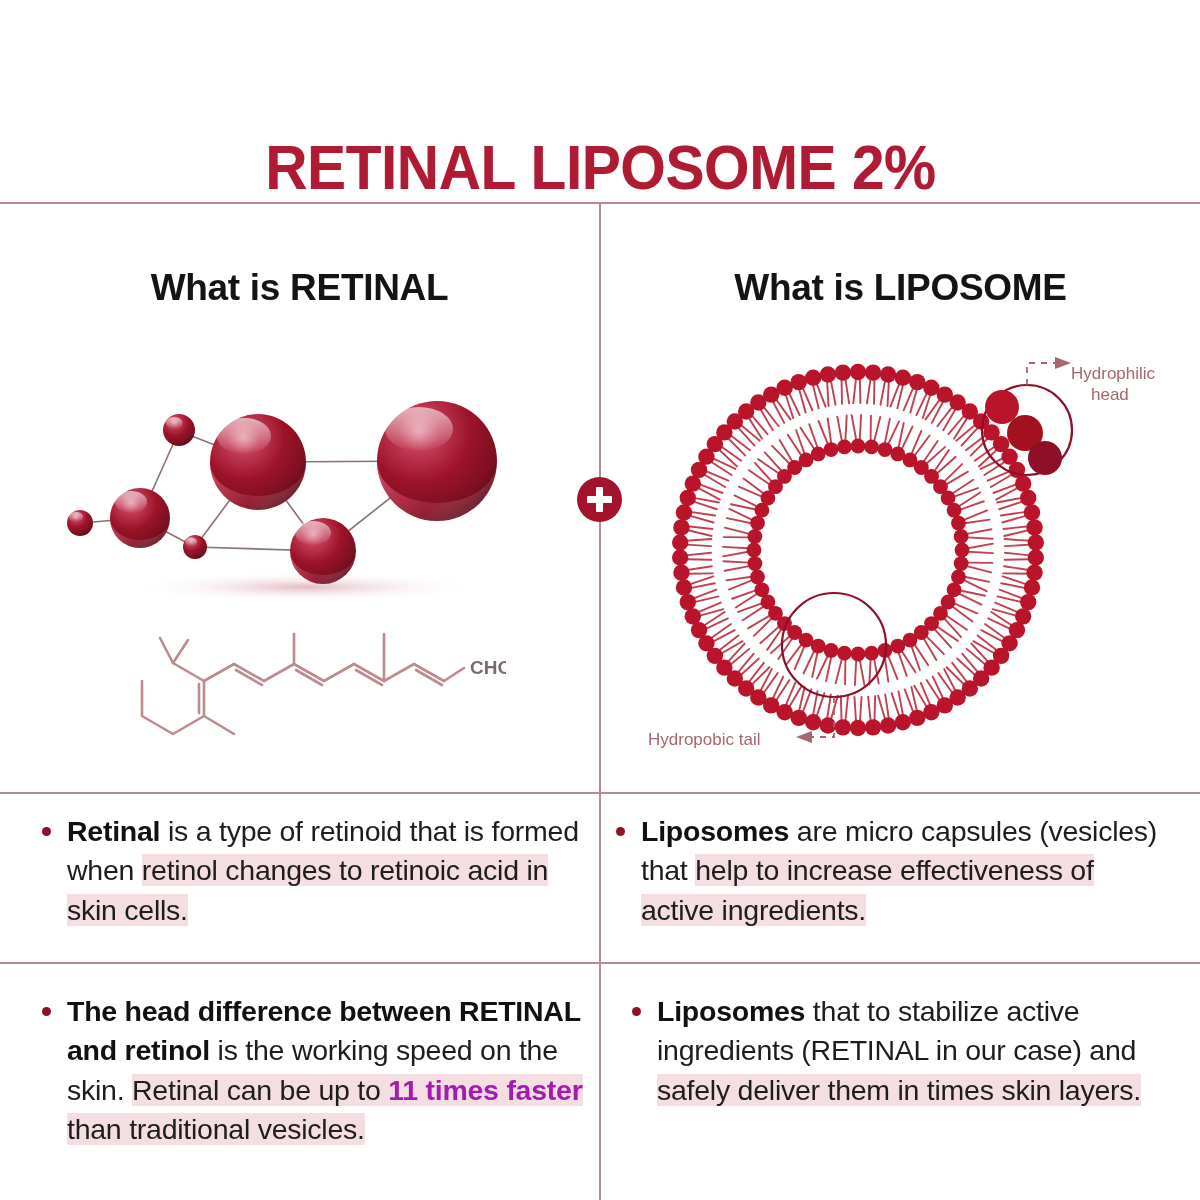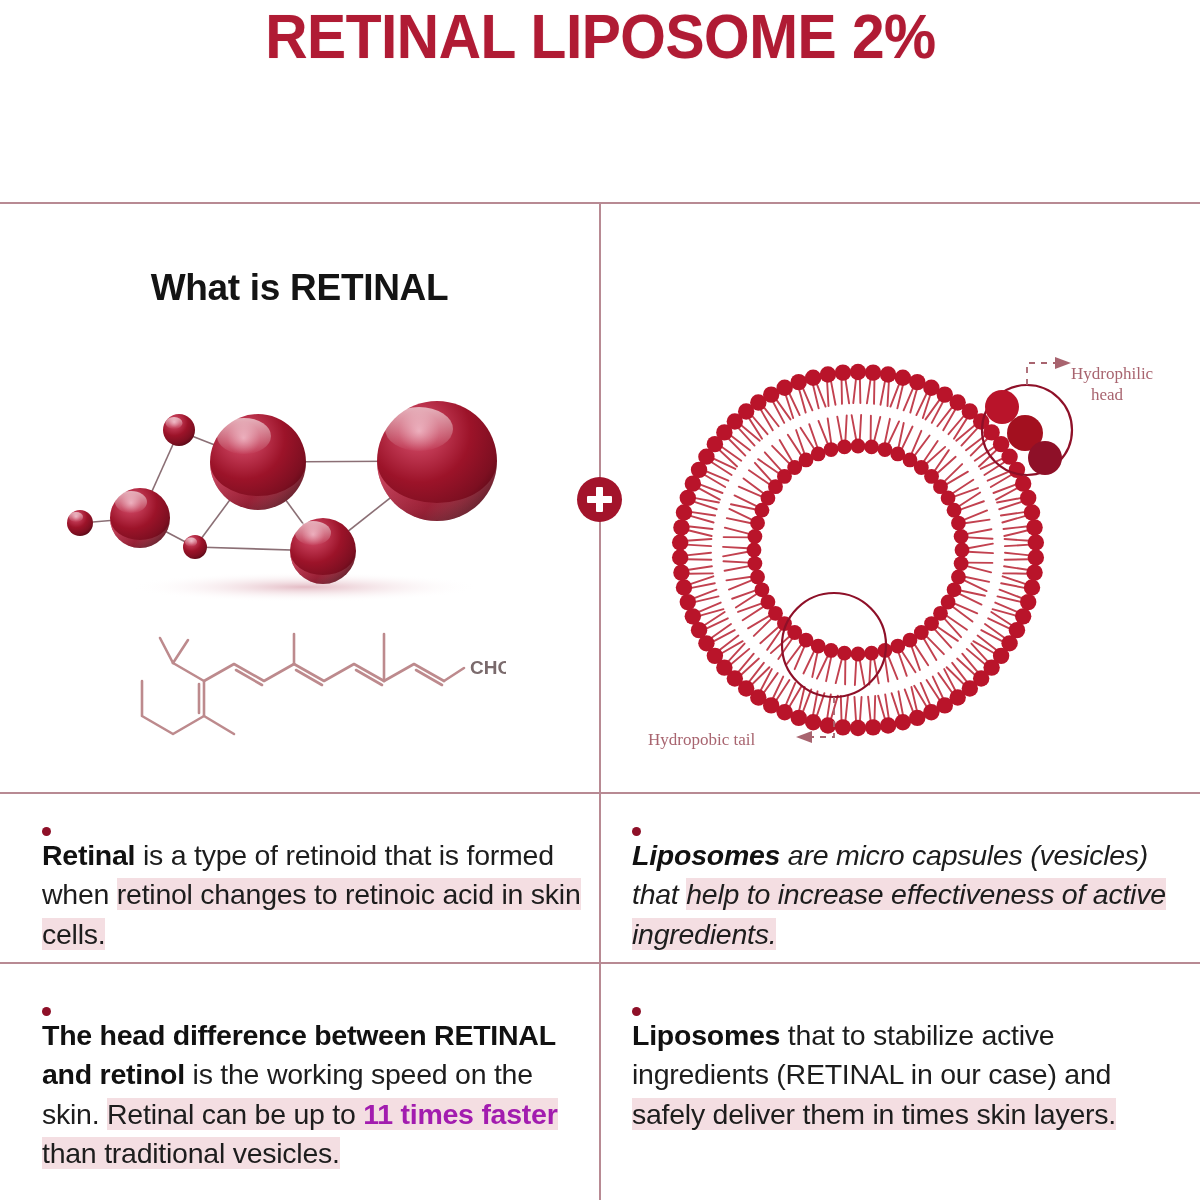--- a/index.html
+++ b/index.html
@@ -8,21 +8,21 @@
     background:#ffffff;
     font-family:"Liberation Sans","DejaVu Sans",sans-serif;
     -webkit-font-smoothing:antialiased;
     overflow:hidden;
   }
   .page{position:relative;width:1200px;height:1200px;background:#fff;}
 
   
   .title-bar{
     position:absolute;left:0;top:0;width:1200px;height:203px;
-    display:flex;align-items:flex-start;justify-content:center;
+    display:flex;align-items:flex-end;justify-content:center;
   }
   .title{
     font-size:63px;font-weight:700;letter-spacing:-0.5px;
     color:#B01B34;
     font-family:"Liberation Sans","DejaVu Sans",sans-serif;
     transform:scaleX(0.93);
     white-space:nowrap;
     text-shadow:0 0 1px rgba(176,27,52,.35);
   }
 
@@ -54,61 +54,62 @@
   
   .molecule-art{position:absolute;left:55px;top:375px;width:480px;height:240px;}
   .chem-art{position:absolute;left:126px;top:618px;width:380px;height:125px;}
 
   
   .liposome-art{position:absolute;left:630px;top:345px;width:570px;height:425px;}
 
   
   .callout{
     position:absolute;color:#a8646f;font-size:17px;line-height:1.25;
-    font-family:Liberation Serif, serif;
+    font-family:Liberation Sans, sans-serif;
   }
   .callout.head-lbl{left:1071px;top:363px;text-align:left;width:120px;}
   .callout.tail-lbl{left:648px;top:729px;text-align:left;width:160px;white-space:nowrap;}
 
   
   .panel{position:absolute;}
-  .panel .row{display:flex;align-items:flex-start;flex-direction:column;}
+  .panel .row{display:flex;align-items:flex-start;}
   .dot{
     flex:0 0 auto;width:9px;height:9px;border-radius:50%;
     background:#8E1028;margin-top:15px;margin-right:16px;
   }
   .body-text{
     font-size:28.5px;line-height:1.38;color:#1d1d1d;
     font-family:"Liberation Sans","DejaVu Sans",sans-serif;
     letter-spacing:-0.25px;
   }
   .body-text b{font-weight:700;color:#111;}
   .hl{background:#F4DEE2;box-decoration-break:clone;-webkit-box-decoration-break:clone;}
   .redbold{color:#a21caf;font-weight:700;}
 
   .p-tl{left:42px;top:812px;width:540px;}
-  .p-tr{left:632px;top:812px;width:548px;font-style:italic;}
+  .p-tr{left:616px;top:812px;width:548px;}
   .p-bl{left:42px;top:992px;width:545px;}
   .p-br{left:632px;top:992px;width:548px;}
 </style>
 </head>
 <body>
 
 <div class="page">
 
   <div class="title-bar">
     <div class="title">RETINAL LIPOSOME 2%</div>
   </div>
 
   <div class="hline h1"></div>
   <div class="hline h2"></div>
   <div class="hline h3"></div>
   <div class="vline" style="top:202px;height:998px;"></div>
 
   <div class="col-head left">What is RETINAL</div>
+  <div class="col-head right">What is LIPOSOME</div>
 
   <div class="plus-badge">
     <span class="bar-h"></span>
     <span class="bar-v"></span>
   </div>
 
   <div class="molecule-art">
     <svg viewBox="0 0 480 240" width="480" height="240" xmlns="http://www.w3.org/2000/svg">
       <defs>
         <radialGradient id="sphG" cx="35%" cy="25%" r="78%">

